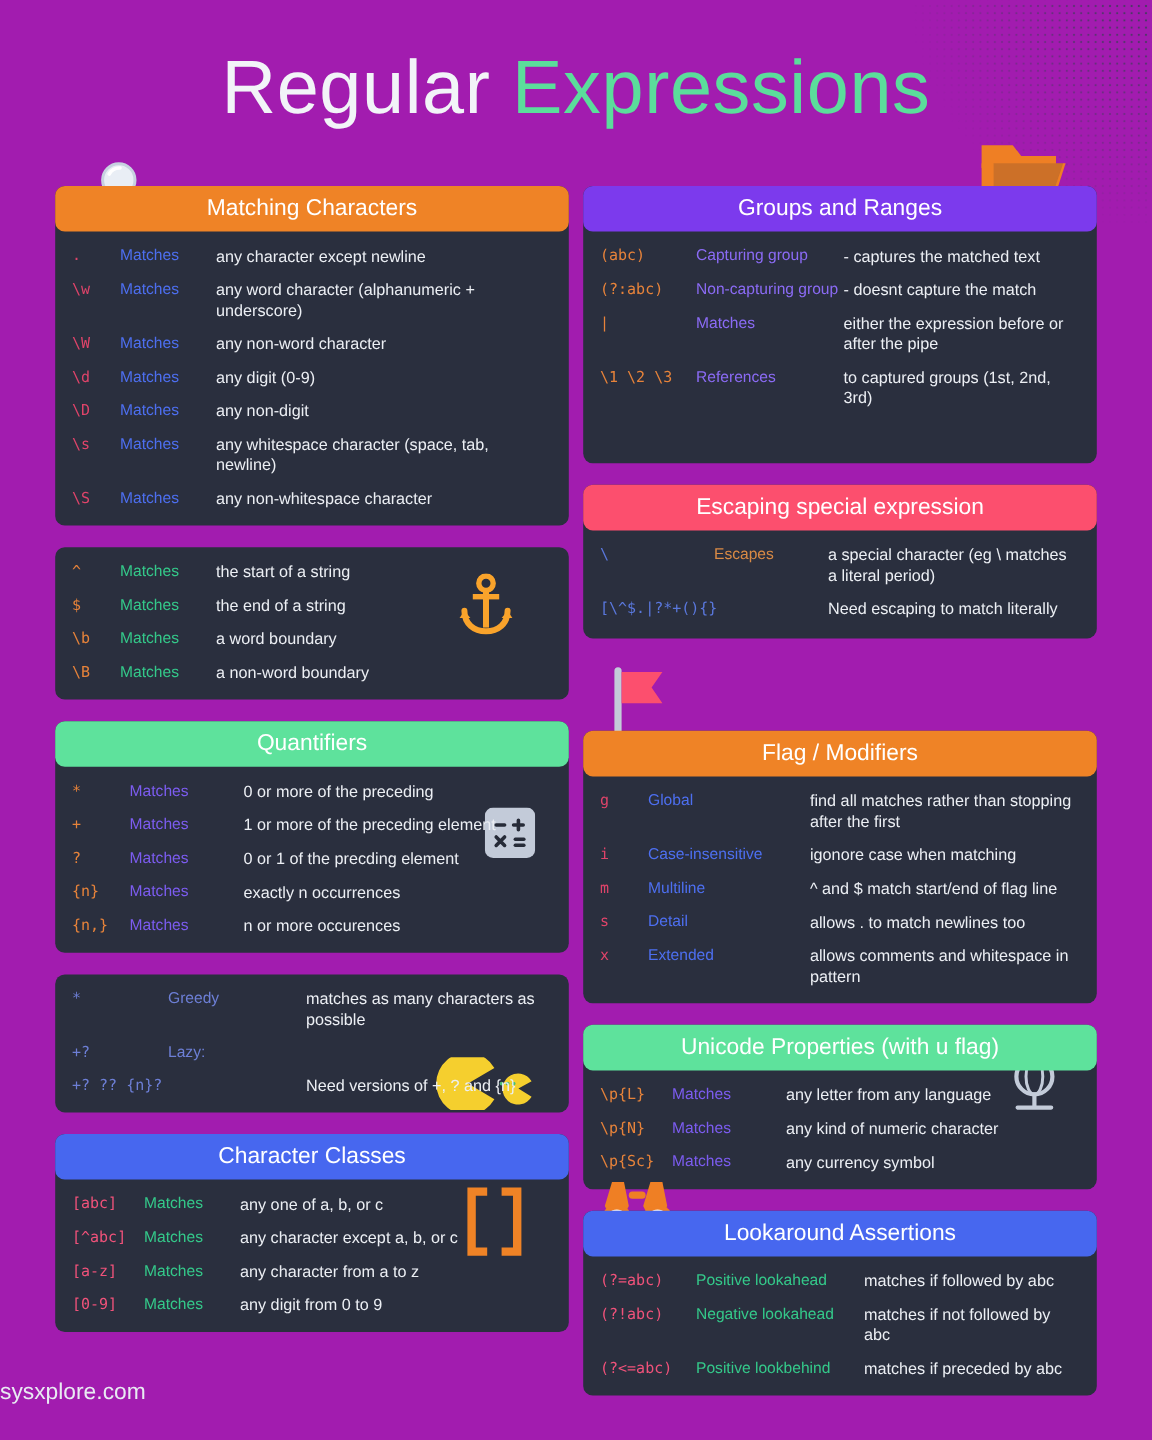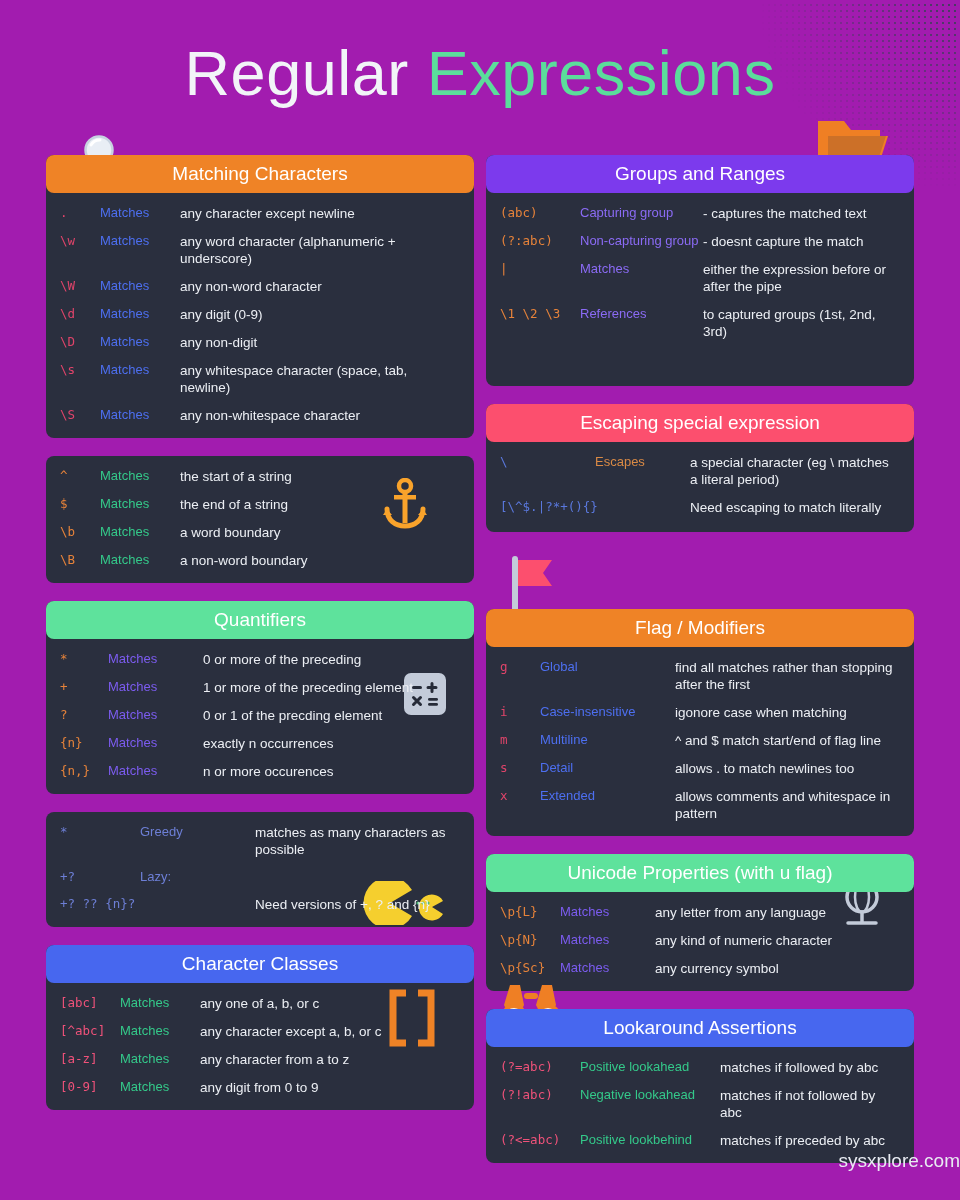--- a/index.html
+++ b/index.html
@@ -159,21 +159,21 @@
   .globe-ico { right: 26px; top: 22px; width: 54px; height: 54px; }
   
   .brk-ico { right: 36px; top: 44px; width: 52px; height: 58px; }
   
   .bino-ico { top: -26px; left: 12px; width: 66px; height: 52px; }
 
   
   .footer {
     position: absolute;
     bottom: 28px; left: 0; width: 960px;
-    text-align: right;
+    text-align: left;
     color: #e8ebf2;
     font-size: 19px;
   }
 </style>
 </head>
 <body>
 
 <div id="page">
 
   <div class="corner-dots"></div>

